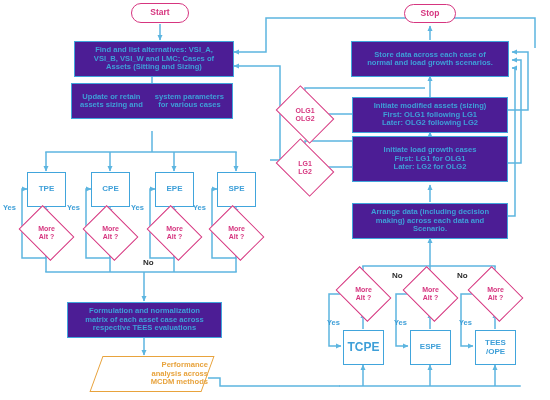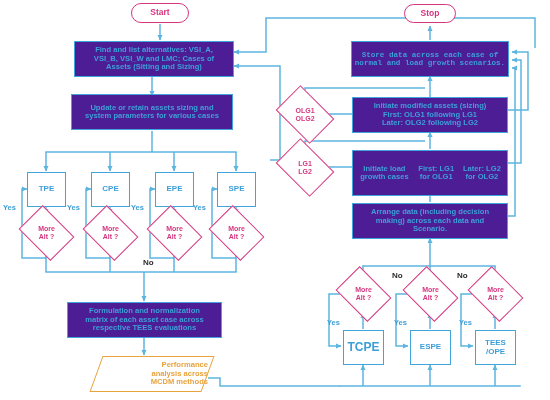--- a/index.html
+++ b/index.html
@@ -143,21 +143,21 @@
   <div class="node term" style="left:404px;top:4px;width:52px;height:19px;font-size:8.5px;">
     <span>Stop</span>
   </div>
 
   <div class="node proc" style="left:74px;top:41px;width:160px;height:35px;font-size:7.6px;flex-direction:column;">
     <span>Find and list alternatives: VSI_A,</span>
     <span>VSI_B, VSI_W and LMC; Cases of</span>
     <span>Assets (Sitting and Sizing)</span>
   </div>
 
-  <div class="node proc" style="left:71px;top:94px;width:162px;height:34px;font-size:7.6px;flex-direction:column;">
+  <div class="node proc" style="left:71px;top:83px;width:162px;height:34px;font-size:7.6px;flex-direction:row;">
     <span>Update or retain assets sizing and</span>
     <span>system parameters for various cases</span>
   </div>
 
   <div class="node smallbox" style="left:27px;top:172px;width:39px;height:35px;font-size:8px;">
     <span>TPE</span>
   </div>
   <div class="node smallbox" style="left:91px;top:172px;width:39px;height:35px;font-size:8px;">
     <span>CPE</span>
   </div>
@@ -212,32 +212,32 @@
 
   <div class="io" style="left:96px;top:356px;width:112px;height:36px;">
     <div class="pshape"></div>
     <div class="ptext" style="font-size:7.6px;flex-direction:column;">
       <span>Performance</span>
       <span>analysis across</span>
       <span>MCDM methods</span>
     </div>
   </div>
 
-  <div class="node proc" style="left:351px;top:41px;width:158px;height:35px;font-size:7.6px;flex-direction:column;font-family:Liberation Mono, monospace;">
+  <div class="node proc" style="left:351px;top:41px;width:158px;height:35px;font-size:7.6px;flex-direction:column;">
     <span>Store data across each case of</span>
     <span>normal and load growth scenarios.</span>
   </div>
 
   <div class="node proc" style="left:352px;top:97px;width:156px;height:35px;font-size:7.6px;flex-direction:column;">
     <span>Initiate modified assets (sizing)</span>
     <span>First: OLG1 following LG1</span>
     <span>Later: OLG2 following LG2</span>
   </div>
 
-  <div class="node proc" style="left:352px;top:150px;width:156px;height:46px;font-size:7.6px;flex-direction:row;">
+  <div class="node proc" style="left:352px;top:136px;width:156px;height:46px;font-size:7.6px;flex-direction:column;">
     <span>Initiate load growth cases</span>
     <span>First: LG1 for OLG1</span>
     <span>Later: LG2 for OLG2</span>
   </div>
 
   <div class="node proc" style="left:352px;top:203px;width:156px;height:35px;font-size:7.6px;flex-direction:column;">
     <span>Arrange data (including decision</span>
     <span>making) across each data and</span>
     <span>Scenario.</span>
   </div>

